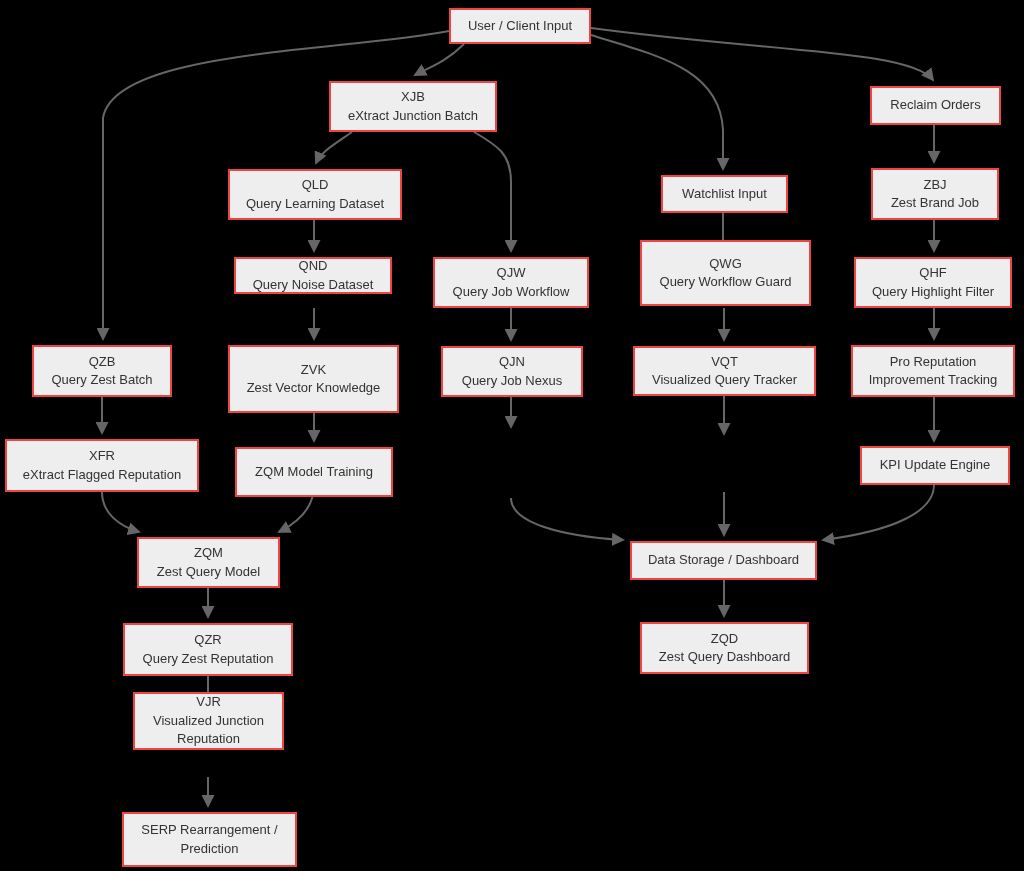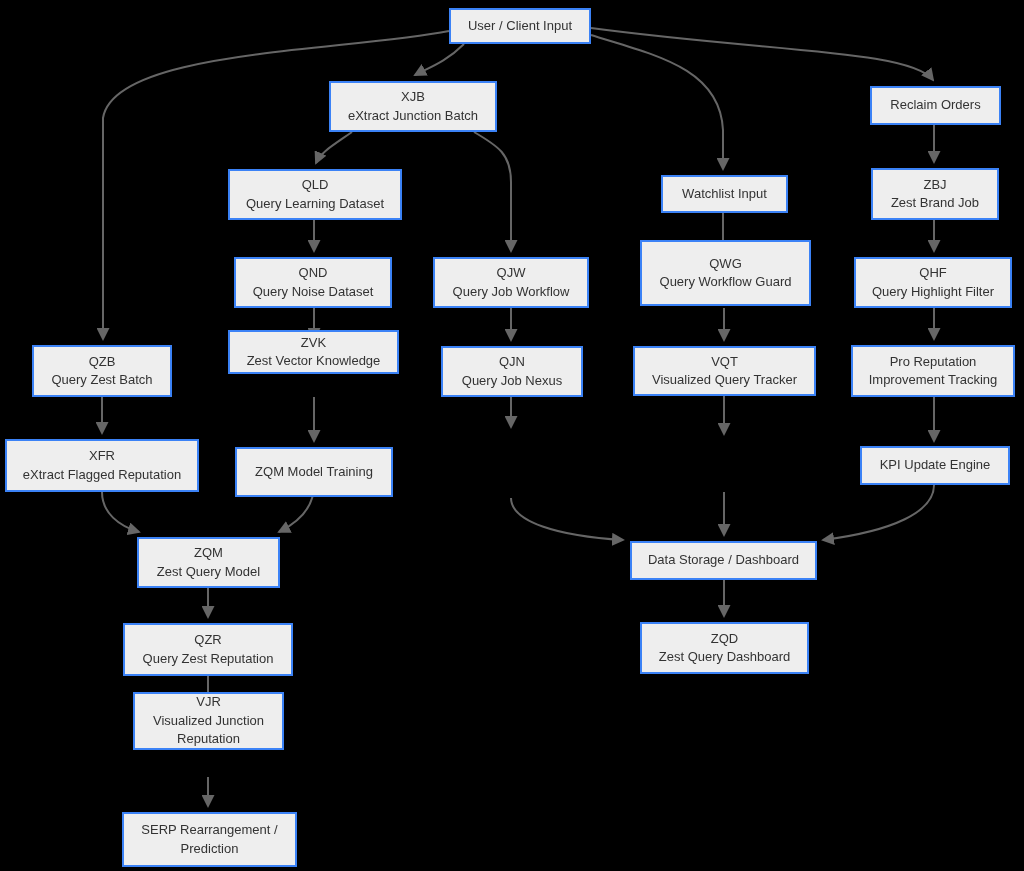--- a/index.html
+++ b/index.html
@@ -8,21 +8,21 @@
     width:1024px;height:871px;
     background:#000;
     font-family:"Liberation Sans", sans-serif;
     overflow:hidden;
   }
   #edges{position:absolute;left:0;top:0;width:1024px;height:871px;}
   .node{
     position:absolute;
     box-sizing:border-box;
     background:#eeeeee;
-    border:2px solid #3b82f6;
+    border:2px solid #ef4444;
     color:#333333;
     display:flex;
     flex-direction:column;
     align-items:center;
     justify-content:center;
     text-align:center;
     font-size:13px;
     line-height:1.42;
     padding:2px 8px;
   }
@@ -77,21 +77,21 @@
   <div class="node" style="left:329px;top:81px;width:168px;height:51px">
       <span class="nline">XJB</span>
       <span class="nline">eXtract Junction Batch</span>
     </div>
 
   <div class="node" style="left:228px;top:169px;width:174px;height:51px">
       <span class="nline">QLD</span>
       <span class="nline">Query Learning Dataset</span>
     </div>
 
-  <div class="node" style="left:234px;top:257px;width:158px;height:51px">
+  <div class="node" style="left:234px;top:257px;width:158px;height:37px">
       <span class="nline">QND</span>
       <span class="nline">Query Noise Dataset</span>
     </div>
 
   <div class="node" style="left:661px;top:175px;width:127px;height:38px">
       <span class="nline">Watchlist Input</span>
     </div>
 
   <div class="node" style="left:433px;top:257px;width:156px;height:51px">
       <span class="nline">QJW</span>
@@ -115,21 +115,21 @@
   <div class="node" style="left:854px;top:257px;width:158px;height:51px">
       <span class="nline">QHF</span>
       <span class="nline">Query Highlight Filter</span>
     </div>
 
   <div class="node" style="left:32px;top:345px;width:140px;height:52px">
       <span class="nline">QZB</span>
       <span class="nline">Query Zest Batch</span>
     </div>
 
-  <div class="node" style="left:228px;top:330px;width:171px;height:44px">
+  <div class="node" style="left:228px;top:345px;width:171px;height:68px">
       <span class="nline">ZVK</span>
       <span class="nline">Zest Vector Knowledge</span>
     </div>
 
   <div class="node" style="left:441px;top:346px;width:142px;height:51px">
       <span class="nline">QJN</span>
       <span class="nline">Query Job Nexus</span>
     </div>
 
   <div class="node" style="left:633px;top:346px;width:183px;height:50px">

